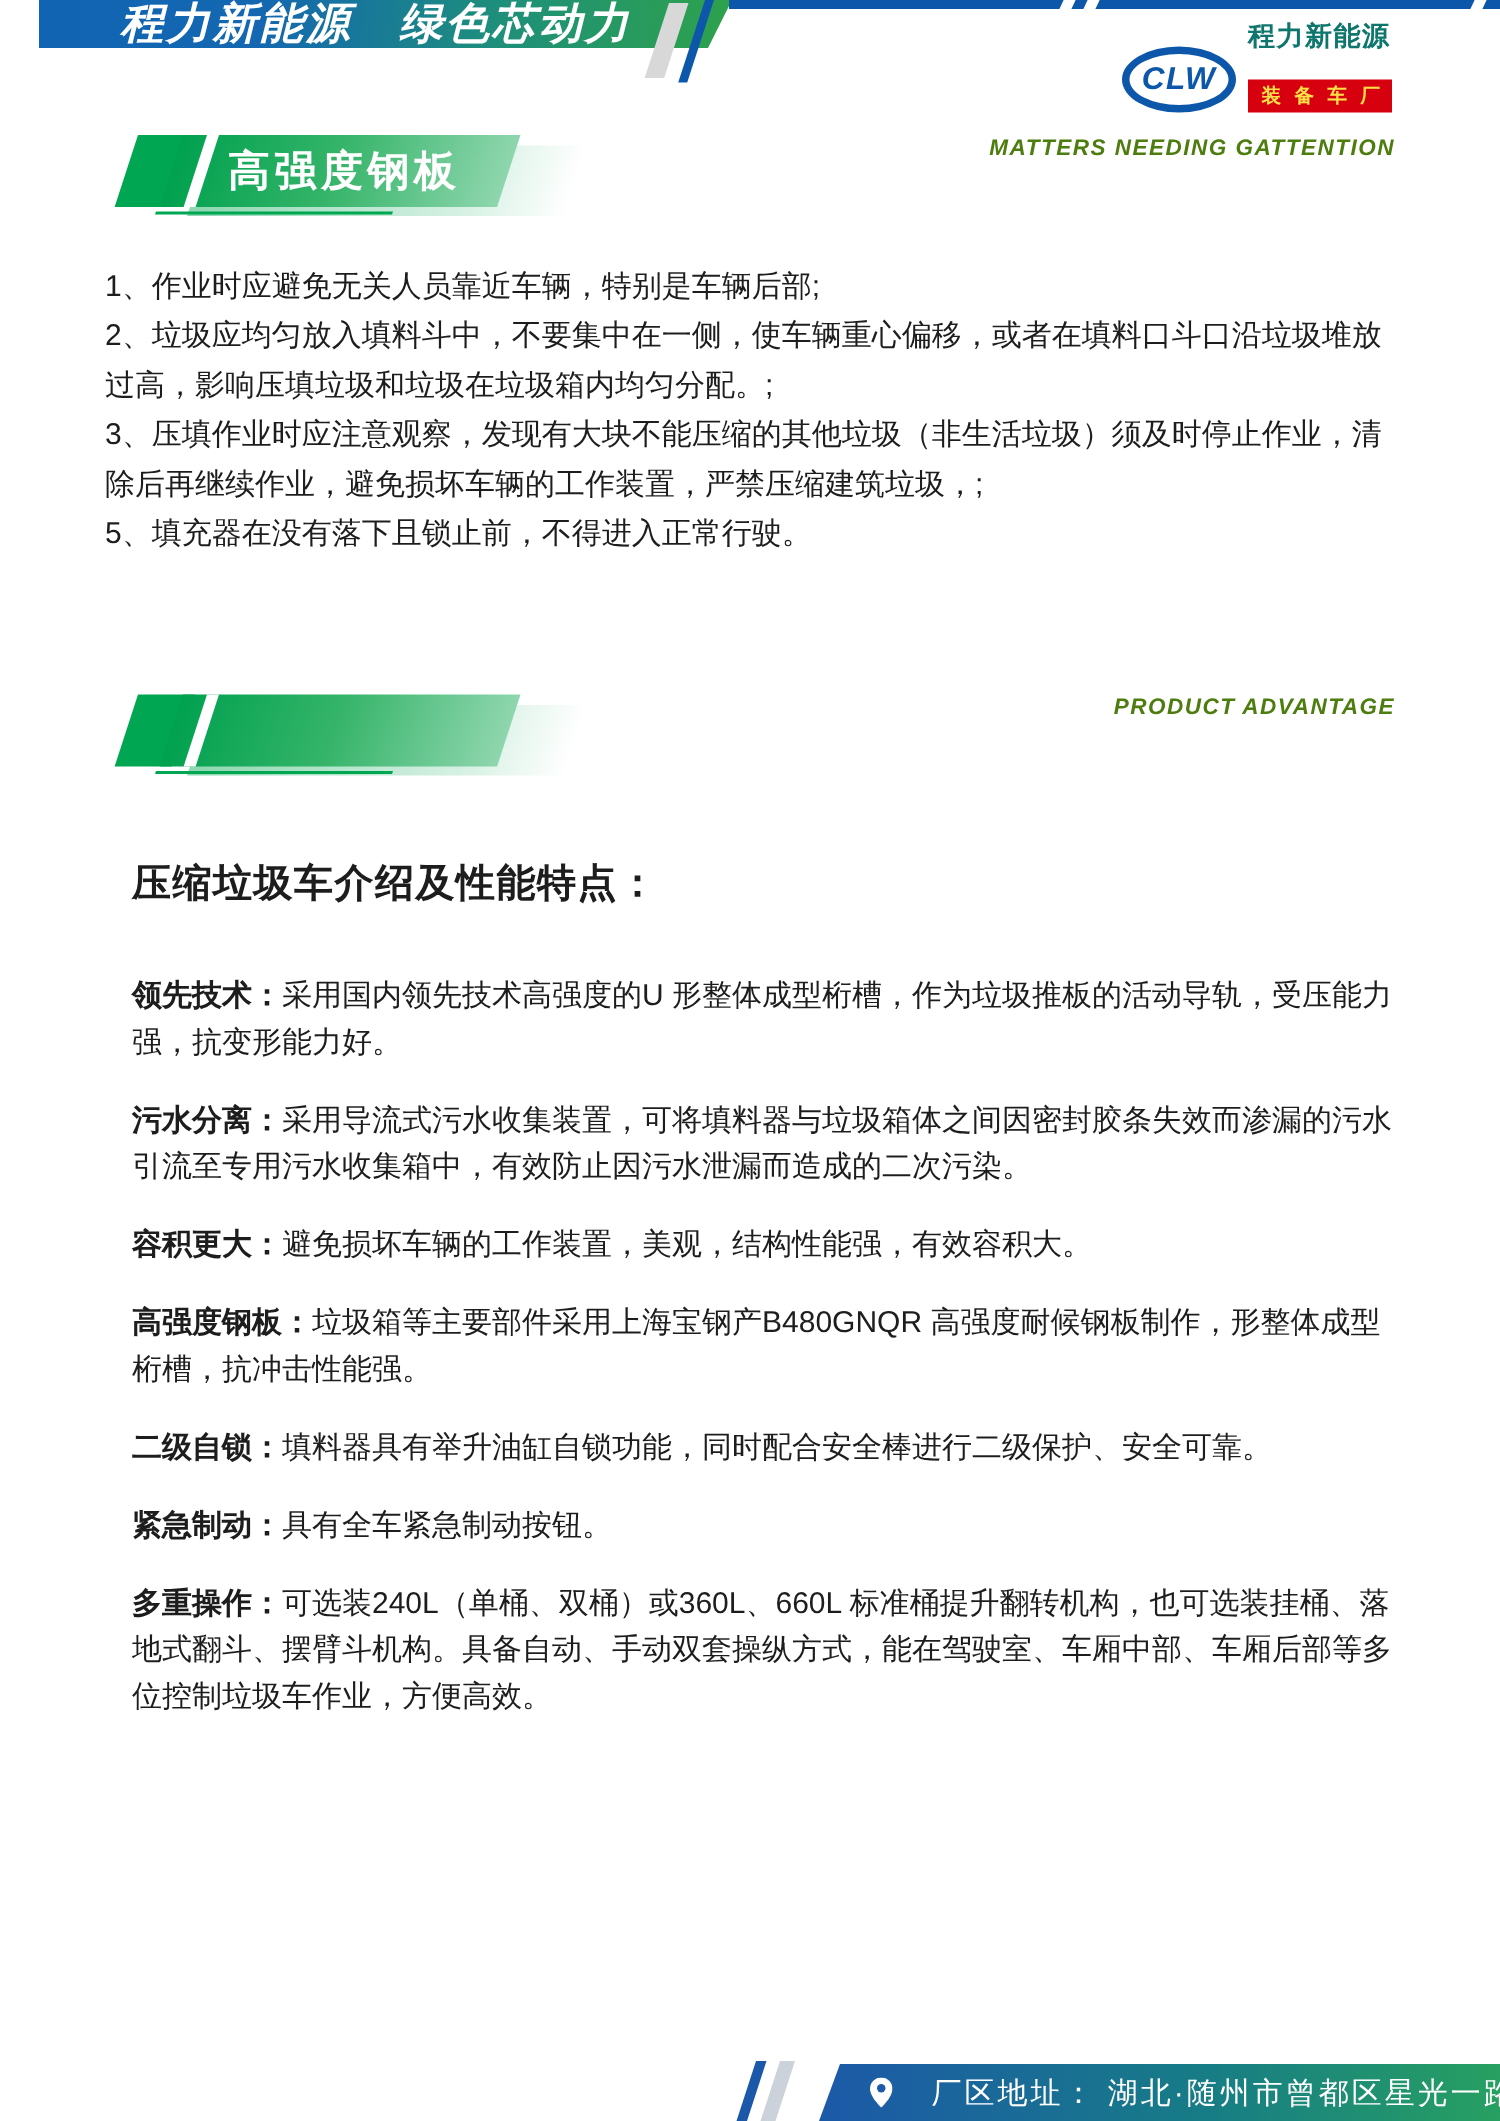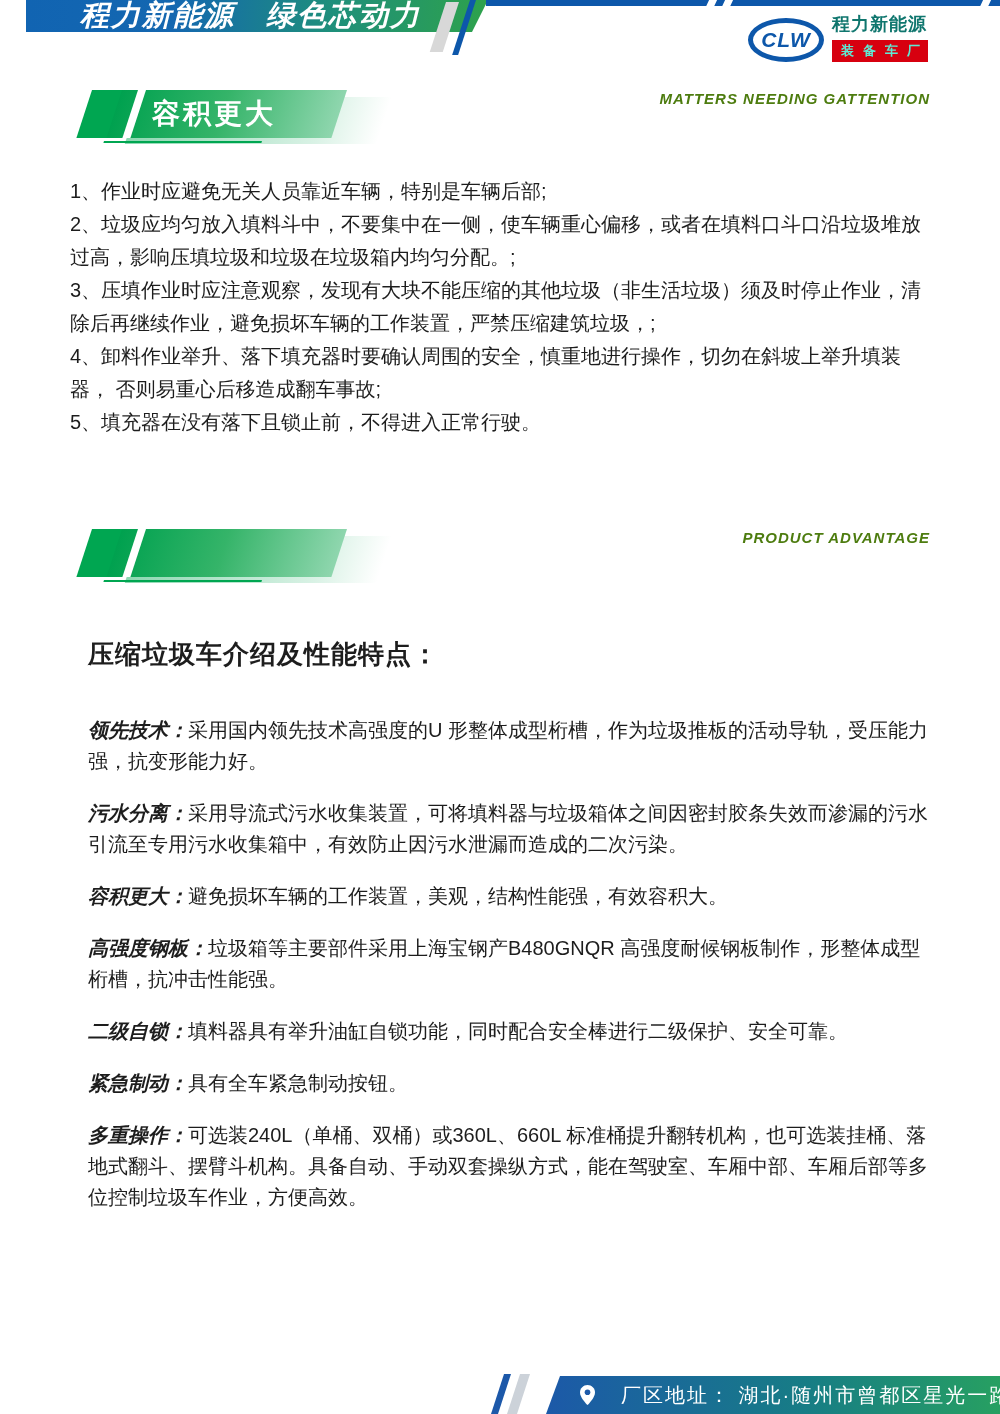--- a/index.html
+++ b/index.html
@@ -29,21 +29,21 @@
   
   .logo{position:absolute;left:748px;top:12px;display:flex;align-items:flex-end;}
   .logo-oval{
     width:66px;height:34px;border:5px solid #0d57aa;border-radius:50%;
     display:flex;align-items:center;justify-content:center;background:#fff;
   }
   .logo-oval span{color:#0d57aa;font-weight:bold;font-style:italic;font-size:21px;letter-spacing:1px;}
   .logo-right{margin-left:8px;}
   .logo-name{color:#0f766e;font-size:18px;font-weight:bold;letter-spacing:1px;white-space:nowrap;}
   .logo-sub{
-    margin-top:4px;background:#d7000f;color:#5eead4;font-size:13px;font-weight:bold;
+    margin-top:17px;background:#d7000f;color:#fde047;font-size:13px;font-weight:bold;
     padding:2px 2px 2px 9px;letter-spacing:9px;white-space:nowrap;width:85px;
   }
   
   .sec-header{position:relative;height:70px;}
   .sec-lead{position:absolute;left:92px;top:2px;width:38px;height:48px;background:#00a651;
     transform:skewX(-18deg);transform-origin:top left;}
   .sec-shadow{position:absolute;left:140px;top:9px;width:252px;height:47px;
     background:linear-gradient(90deg,rgba(0,166,81,.45) 0%,rgba(0,166,81,.15) 75%,rgba(0,166,81,0) 100%);
     transform:skewX(-18deg);transform-origin:top left;}
   .sec-banner{position:absolute;left:122px;top:2px;width:225px;height:48px;
@@ -56,21 +56,21 @@
   .sec-title{position:absolute;left:152px;top:2px;height:48px;line-height:48px;
     color:#fff;font-size:28px;font-weight:bold;letter-spacing:3px;white-space:nowrap;}
   .sec-watermark{position:absolute;right:70px;top:2px;color:#4d7c0f;font-size:15px;
     font-weight:bold;font-style:italic;letter-spacing:1px;white-space:nowrap;}
   
   .notes{margin:17px 60px 0 70px;}
   .notes p{margin:0;font-size:20px;line-height:33px;}
   .adv-heading{margin:40px 60px 43px 88px;font-size:26px;font-weight:bold;letter-spacing:1px;}
   .features{margin:0 60px 0 88px;}
   .features p{margin:0 0 21px;font-size:20px;line-height:31px;}
-  .features b{font-weight:bold;font-style:italic;}
+  .features b{font-weight:bold;}
   
   .footer{
     position:absolute;left:540px;right:0;bottom:0;height:38px;
     background:linear-gradient(90deg,#1c58a9 0%,#177d85 58%,#27a061 100%);
     clip-path:polygon(6px 100%,20px 0,100% 0,100% 100%);
     display:flex;align-items:center;
   }
   .footer .addr{margin-left:26px;color:#fff;font-size:20px;letter-spacing:2px;white-space:nowrap;}
   .pin{margin-left:40px;flex:0 0 auto;}
   .ftr-blue-slash{position:absolute;left:504px;bottom:0;width:7px;height:40px;background:#1c58a9;
@@ -104,29 +104,28 @@
     </div>
   </div>
 
   <div style="height:88px"></div>
   <div class="sec-header">
     <div class="sec-shadow"></div>
     <div class="sec-lead"></div>
     <div class="sec-banner"></div>
     <div class="sec-stripe"></div>
     <div class="sec-underline"></div>
-    <div class="sec-title">容积更大</div>
+    <div class="sec-title">高强度钢板</div>
     <div class="sec-watermark">MATTERS NEEDING GATTENTION</div>
   </div>
 
   <div class="notes">
     <p>1、作业时应避免无关人员靠近车辆，特别是车辆后部;</p>
     <p>2、垃圾应均匀放入填料斗中，不要集中在一侧，使车辆重心偏移，或者在填料口斗口沿垃圾堆放过高，影响压填垃圾和垃圾在垃圾箱内均匀分配。;</p>
     <p>3、压填作业时应注意观察，发现有大块不能压缩的其他垃圾（非生活垃圾）须及时停止作业，清除后再继续作业，避免损坏车辆的工作装置，严禁压缩建筑垃圾，;</p>
-    <p>4、卸料作业举升、落下填充器时要确认周围的安全，慎重地进行操作，切勿在斜坡上举升填装器，  否则易重心后移造成翻车事故;</p>
     <p>5、填充器在没有落下且锁止前，不得进入正常行驶。</p>
   </div>
 
   <div class="spacer-notes-adv"></div>
   <div class="sec-header">
     <div class="sec-shadow"></div>
     <div class="sec-lead"></div>
     <div class="sec-banner"></div>
     <div class="sec-stripe"></div>
     <div class="sec-underline"></div>

